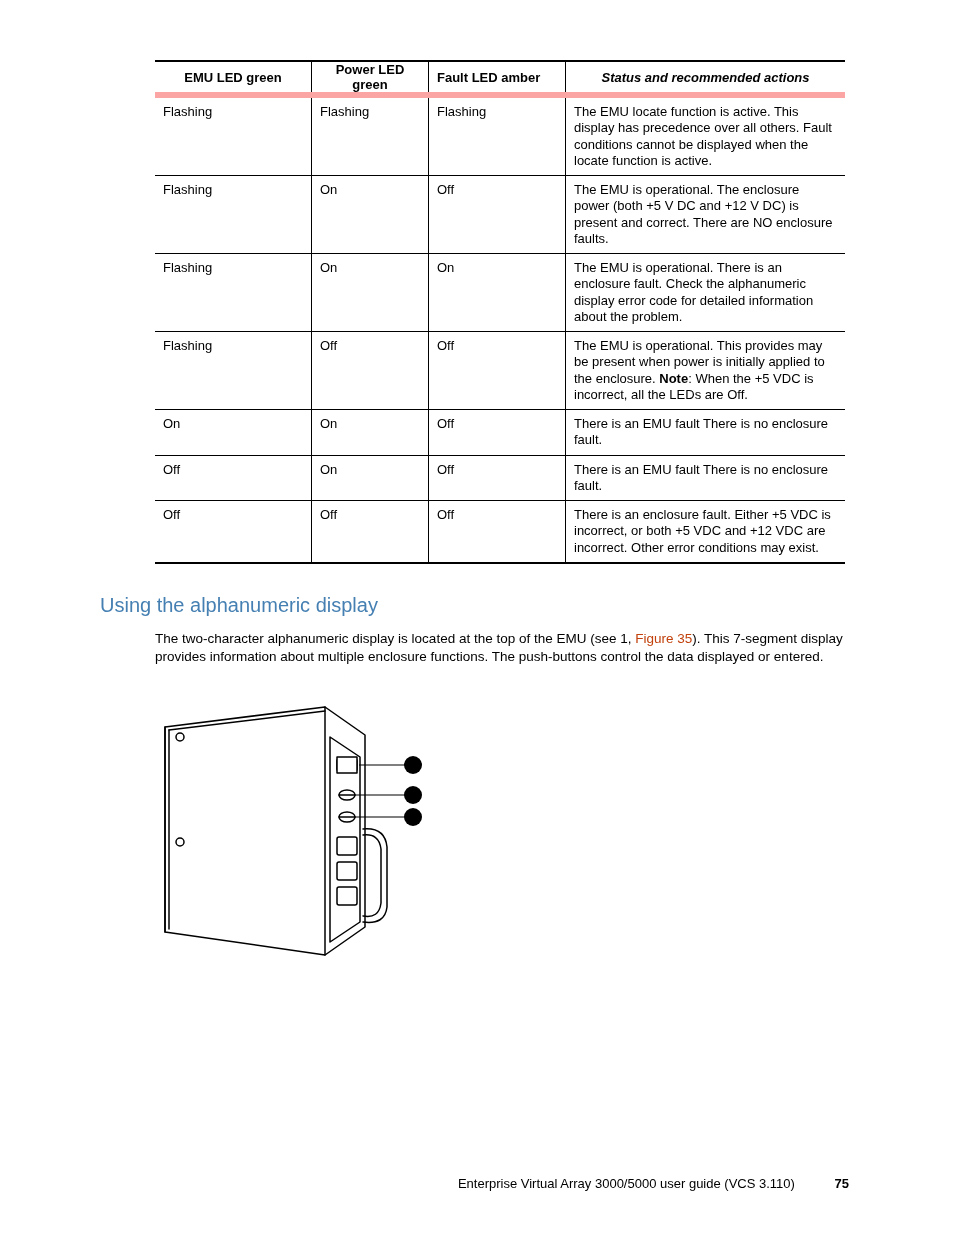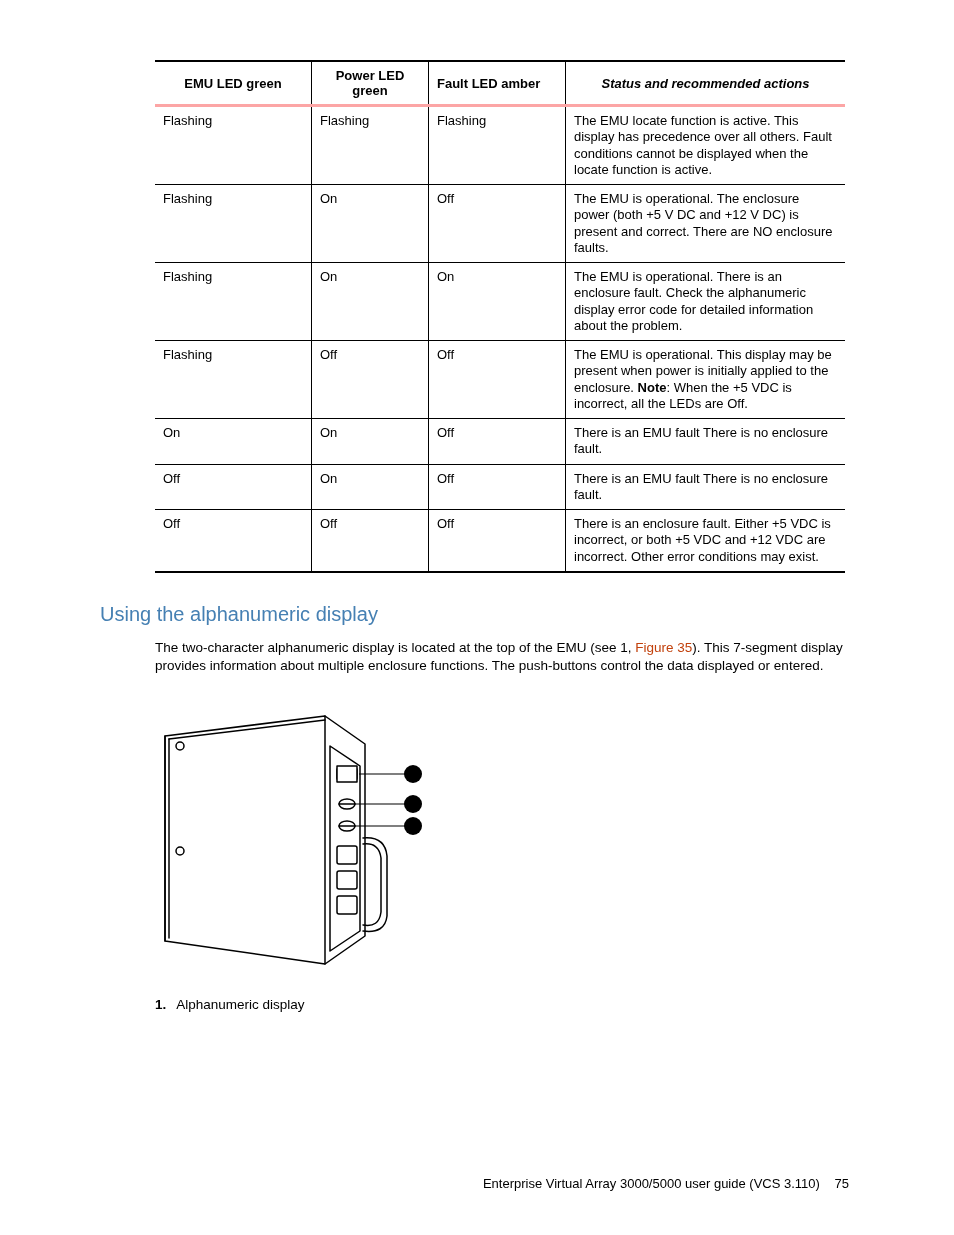--- a/index.html
+++ b/index.html
@@ -23,22 +23,22 @@
     margin-bottom: 5px;
     font-size: 14px;
   }
   table.led {
     border-collapse: collapse;
     margin-left: 55px;
     width: 690px;
   }
   table.led th {
     border-top: 2px solid #000;
-    border-bottom: 3px solid #fca5a5;
-    padding: 6px 8px;
+    border-bottom: 6px solid #fca5a5;
+    padding: 0 8px;
     font-weight: bold;
     text-align: left;
     font-size: 13px;
   }
   table.led th.c1 { width: 140px; text-align: center;}
   table.led th.c2 { width: 100px; text-align: center;}
   table.led th.c3 { width: 120px; border-radius: 20px; }
   table.led th.c4 { text-align: center; font-style: italic;}
   table.led td {
     border-bottom: 1px solid #000;
@@ -78,21 +78,21 @@
   .figure-box {
     margin-left: 55px;
     margin-top: 30px;
   }
   .footer {
     position: absolute;
     bottom: 44px;
     right: 105px;
     font-size: 13px;
   }
-  .footer-page { margin-left: 11px; }
+  .footer-page { margin-left: 36px; font-weight: bold; }
 </style>
 </head>
 <body>
 
 <div class="page">
   <table class="led">
     <thead>
       <tr>
         <th class="c1">EMU LED green</th>
         <th class="c2">Power LED green</th>
@@ -116,21 +116,21 @@
       <tr>
         <td>Flashing</td>
         <td>On</td>
         <td>On</td>
         <td>The EMU is operational. There is an enclosure fault. Check the alphanumeric display error code for detailed information about the problem.</td>
       </tr>
       <tr>
         <td>Flashing</td>
         <td>Off</td>
         <td>Off</td>
-        <td><span>The EMU is operational. This display may be present when power is initially applied to the enclosure. </span><b>Note</b><span>: When the +5 VDC is incorrect, all the LEDs are Off.</span></td>
+        <td><span>The EMU is operational. This provides may be present when power is initially applied to the enclosure. </span><b>Note</b><span>: When the +5 VDC is incorrect, all the LEDs are Off.</span></td>
       </tr>
       <tr>
         <td>On</td>
         <td>On</td>
         <td>Off</td>
         <td>There is an EMU fault There is no enclosure fault.</td>
       </tr>
       <tr>
         <td>Off</td>
         <td>On</td>
@@ -188,21 +188,18 @@
         <line x1="200" y1="98" x2="252" y2="98"></line>
         <line x1="200" y1="120" x2="252" y2="120"></line>
       </g>
 
       <circle cx="258" cy="68" r="9" fill="#000"></circle>
       <circle cx="258" cy="98" r="9" fill="#000"></circle>
       <circle cx="258" cy="120" r="9" fill="#000"></circle>
     </svg>
   </div>
 
-  <div class="legend">
-    <span class="legend-num">1.</span><span>Alphanumeric display</span>
-  </div>
 </div>
 
 <div class="footer">
   <span>Enterprise Virtual Array 3000/5000 user guide (VCS 3.110)</span>
   <span class="footer-page">75</span>
 </div>
 
 </body></html>

